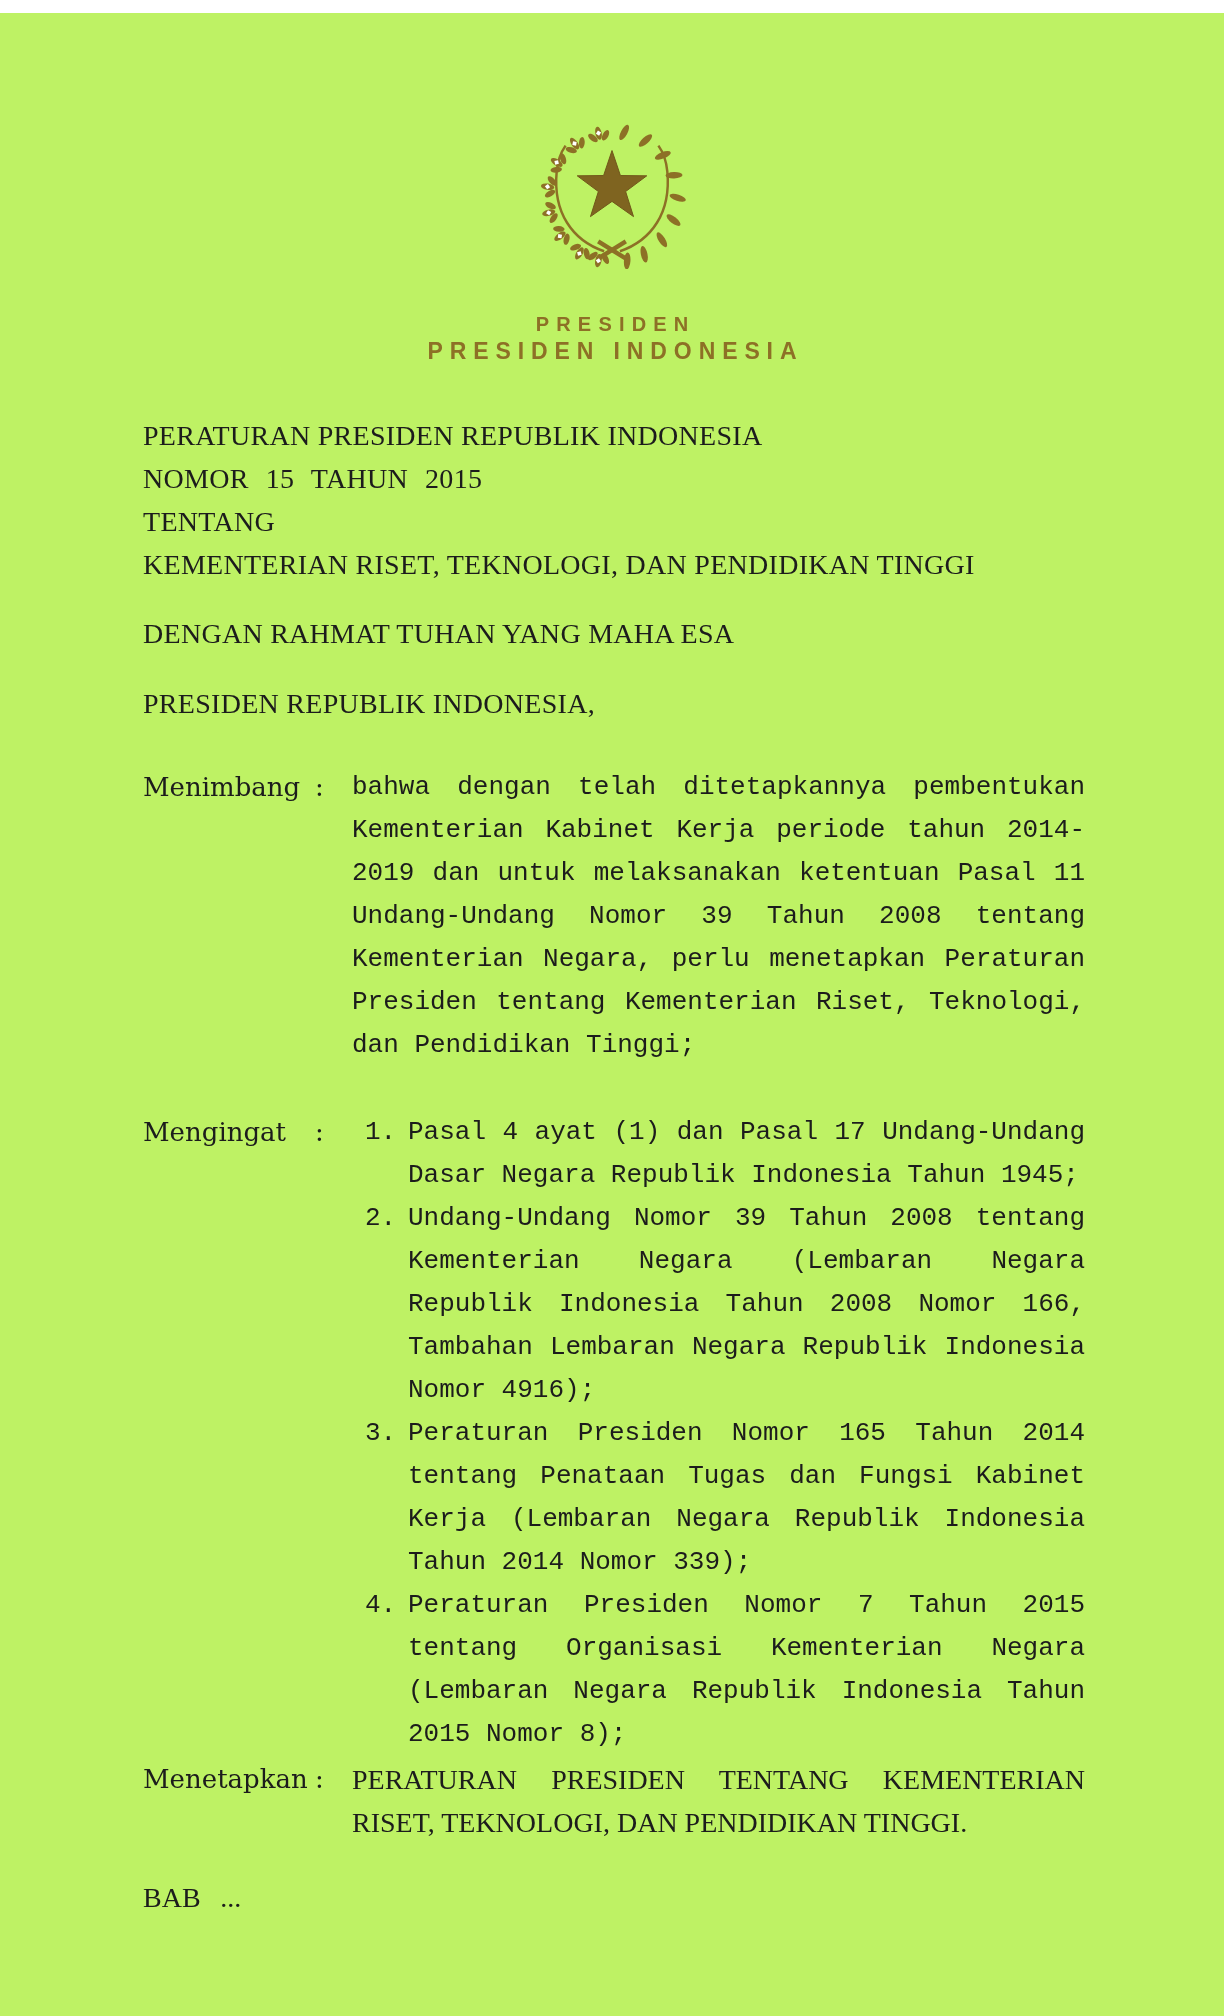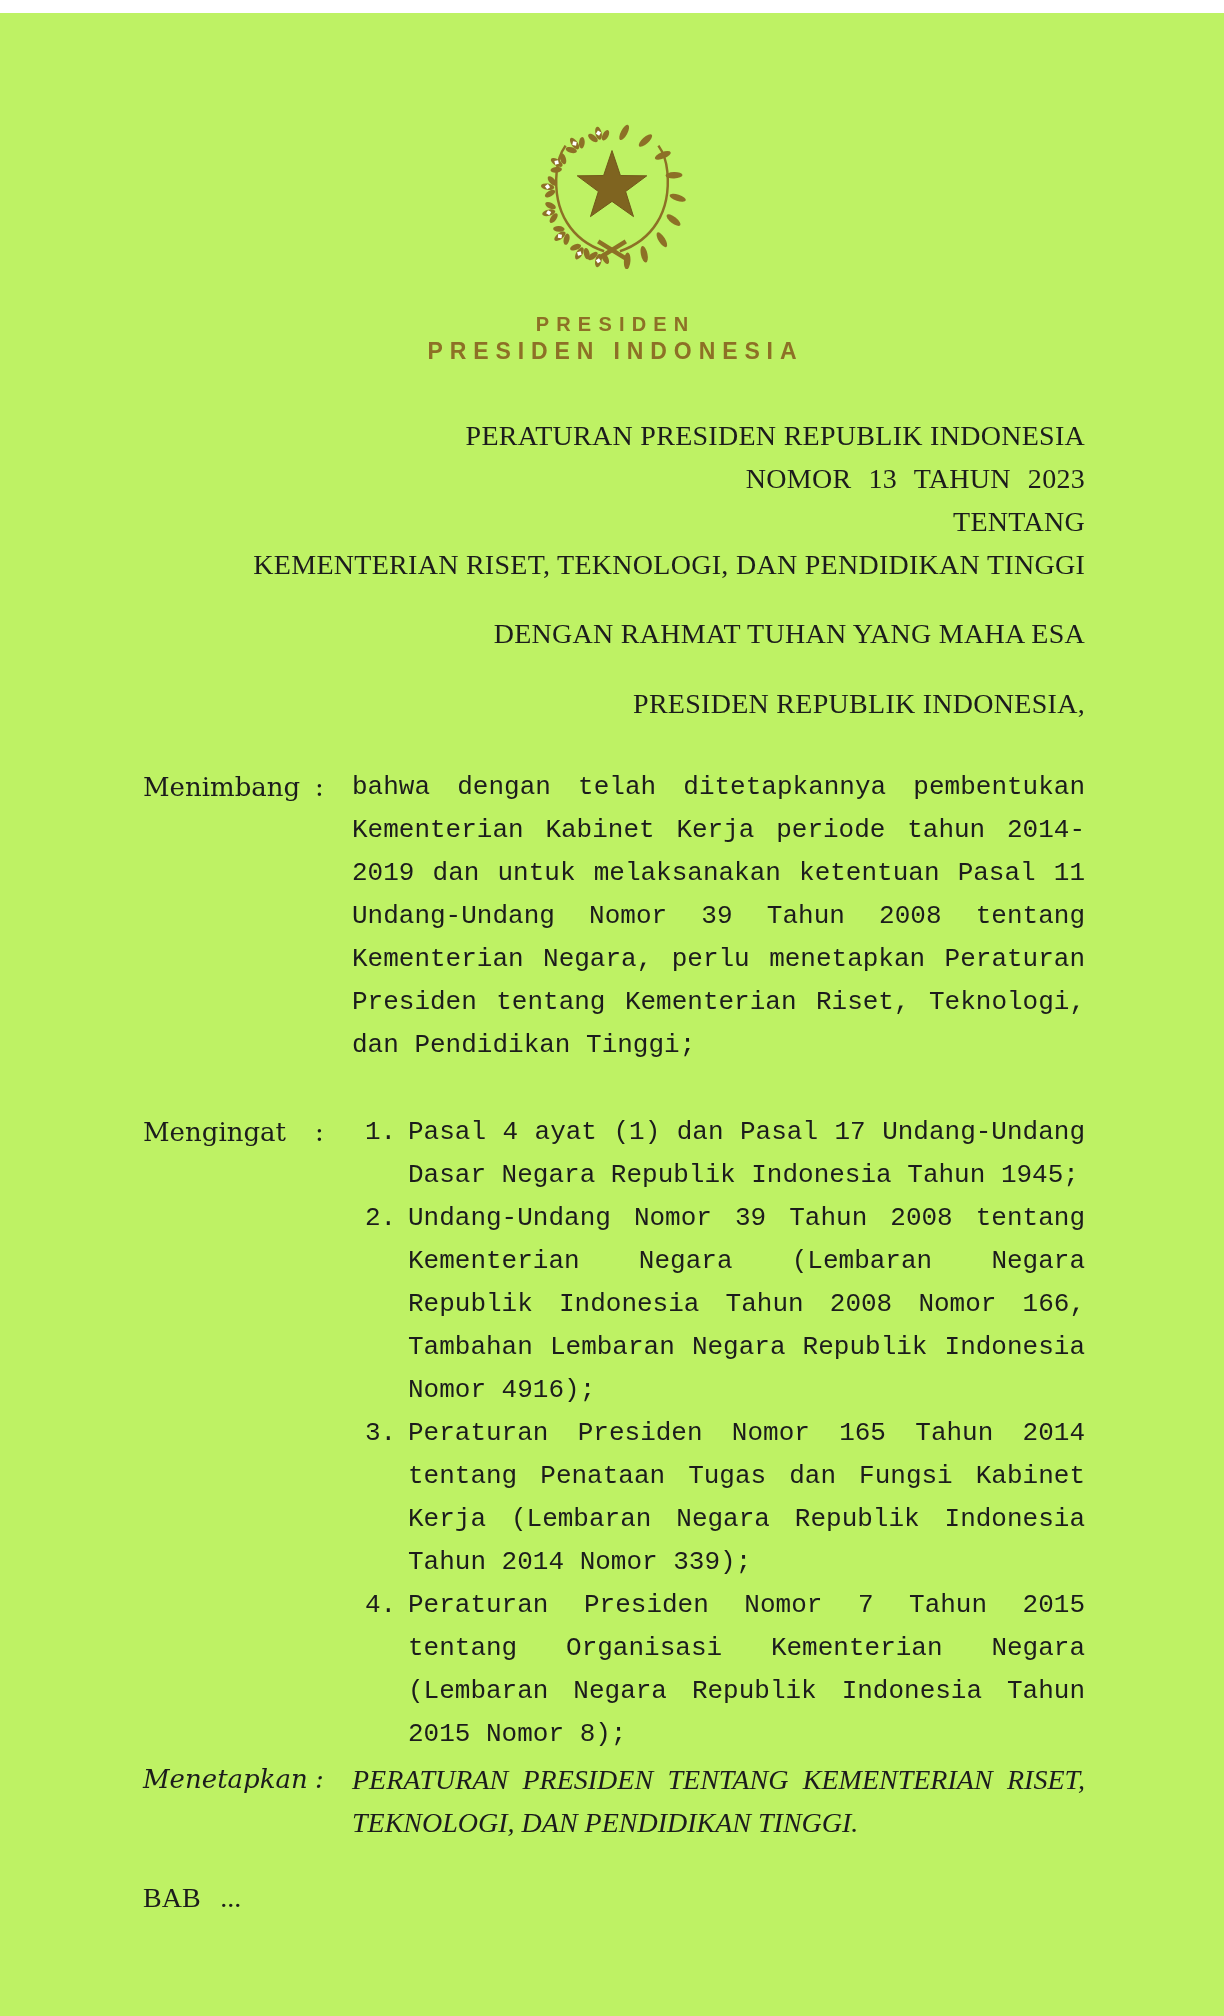--- a/index.html
+++ b/index.html
@@ -38,21 +38,21 @@
     font-weight: 700;
     font-size: 23px;
     letter-spacing: 0.30em;
     padding-left: 0.30em;
     color: #8d7026;
     margin-top: 4px;
     line-height: 25px;
   }
 
   
-  .title-block { margin-top: 50px; text-align: right; }
+  .title-block { margin-top: 50px; text-align: left; }
   .h-line {
     font-family: "Liberation Serif", serif;
     font-size: 28px;
     line-height: 43px;
     letter-spacing: 0.01em;
   }
   .h-nomor { word-spacing: 0.35em; }
   .invocation { margin-top: 26px; }
   .authority  { margin-top: 27px; }
 
@@ -61,21 +61,21 @@
     display: grid;
     grid-template-columns: 172px 37px 1fr;
     align-items: start;
     line-height: 43px;
   }
   .clause-label { white-space: nowrap; }
   .clause-colon { text-align: left; }
   .clause-body  { text-align: justify; text-align-last: left; font-family: Liberation Mono, monospace; }
   .menimbang  { margin-top: 41px; }
   .mengingat  { margin-top: 44px; }
-  .menetapkan { margin-top: 2px; font-style: italic; }
+  .menetapkan { margin-top: 2px; }
 
   .num-item {
     display: grid;
     grid-template-columns: 56px 1fr;
     align-items: start;
   }
   .num-item .num { padding-left: 13px; }
   .num-item .itext { text-align: justify; text-align-last: left; }
 
   .memutuskan {
@@ -146,21 +146,21 @@
       <path d="M80 31 L88.5 56.3 L115.2 56.6 L93.8 72.5 L101.8 97.9 L80 82.5 L58.2 97.9 L66.2 72.5 L44.8 56.6 L71.5 56.3 Z" fill="#7f6420" stroke="#6f5619" stroke-width="1"></path>
     </svg>
     <div class="lh-line1">PRESIDEN</div>
     <div class="lh-line2">PRESIDEN INDONESIA</div>
   </header>
 
   <div class="content">
 
     <section class="title-block">
       <div class="h-line">PERATURAN PRESIDEN REPUBLIK INDONESIA</div>
-      <div class="h-line h-nomor">NOMOR 13 TAHUN 2023</div>
+      <div class="h-line h-nomor">NOMOR 15 TAHUN 2015</div>
       <div class="h-line">TENTANG</div>
       <div class="h-line">KEMENTERIAN RISET, TEKNOLOGI, DAN PENDIDIKAN TINGGI</div>
       <div class="h-line invocation">DENGAN RAHMAT TUHAN YANG MAHA ESA</div>
       <div class="h-line authority">PRESIDEN REPUBLIK INDONESIA,</div>
     </section>
 
     <section class="clause menimbang">
       <div class="clause-label">Menimbang</div>
       <div class="clause-colon">:</div>
       <div class="clause-body">bahwa dengan telah ditetapkannya pembentukan Kementerian Kabinet Kerja periode tahun 2014-2019 dan untuk melaksanakan ketentuan Pasal 11 Undang-Undang Nomor 39 Tahun 2008 tentang Kementerian Negara, perlu menetapkan Peraturan Presiden tentang Kementerian Riset, Teknologi, dan Pendidikan Tinggi;</div>

